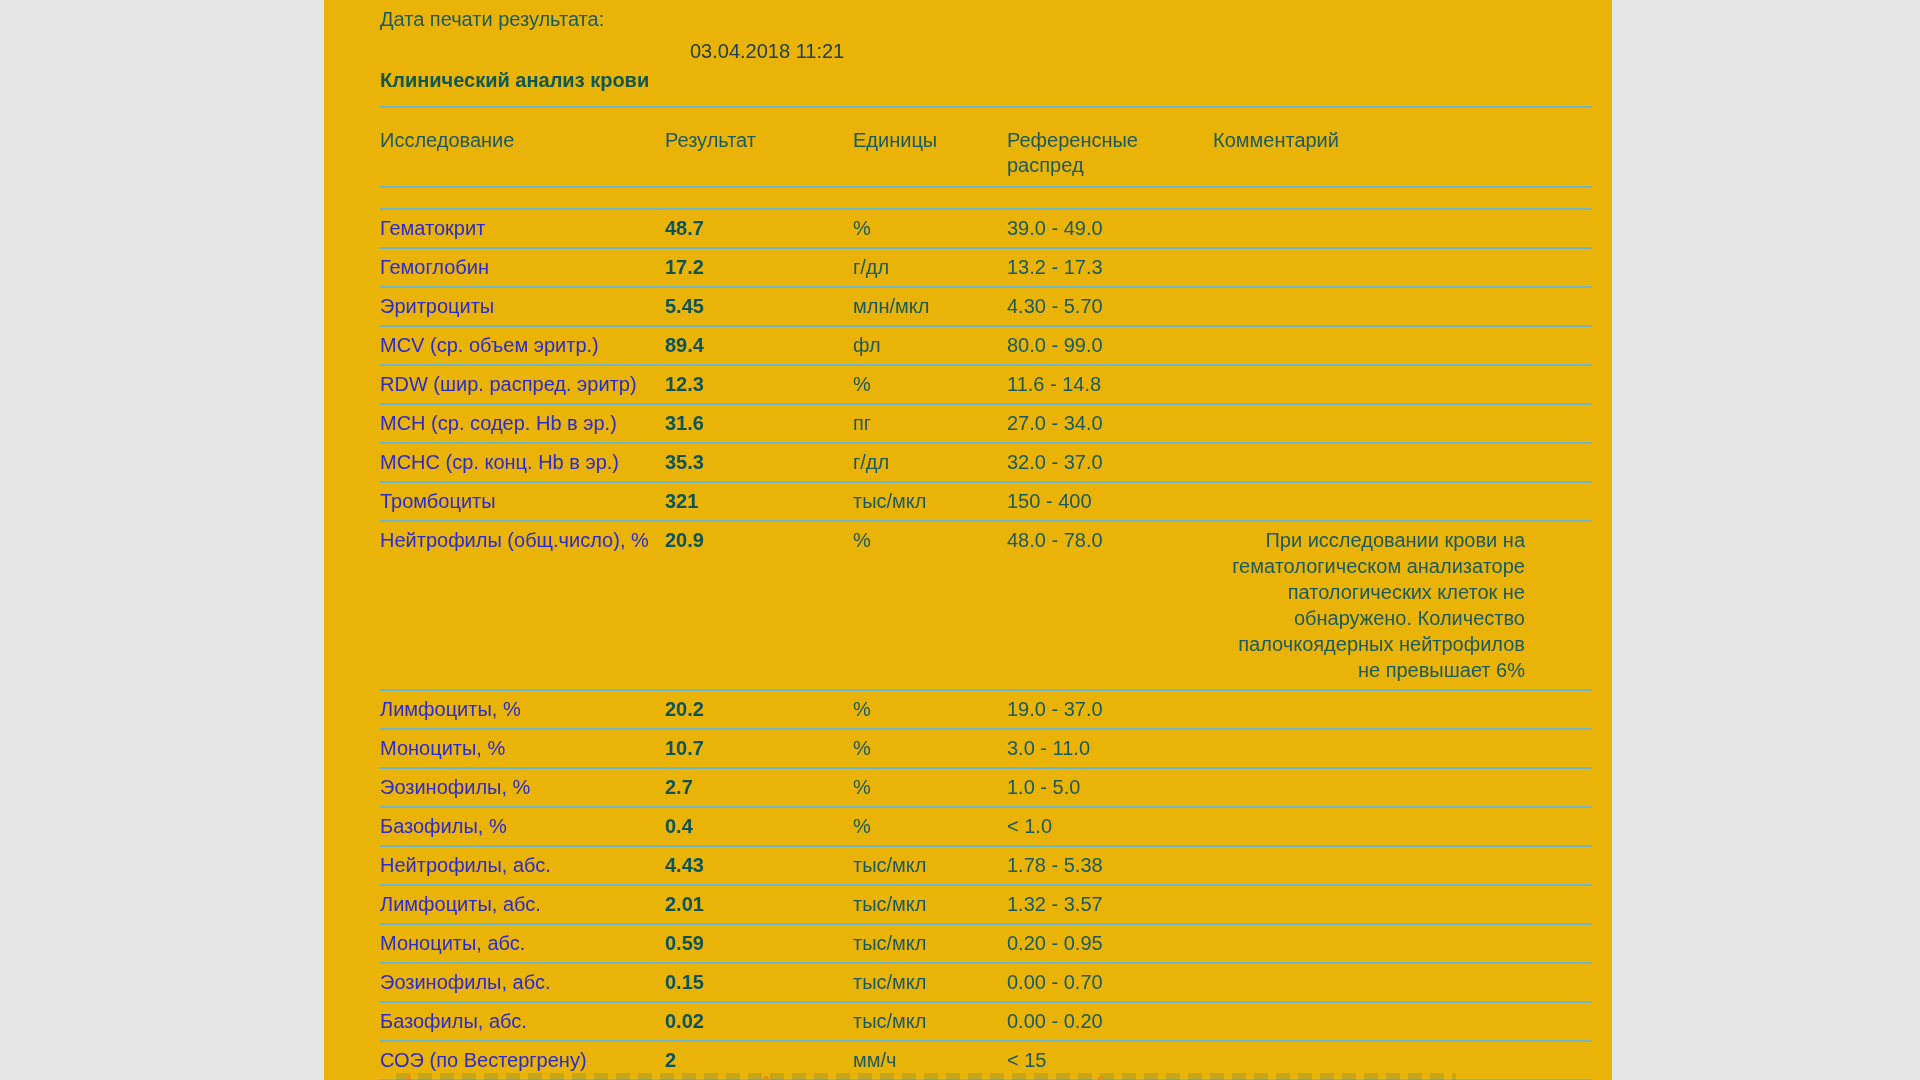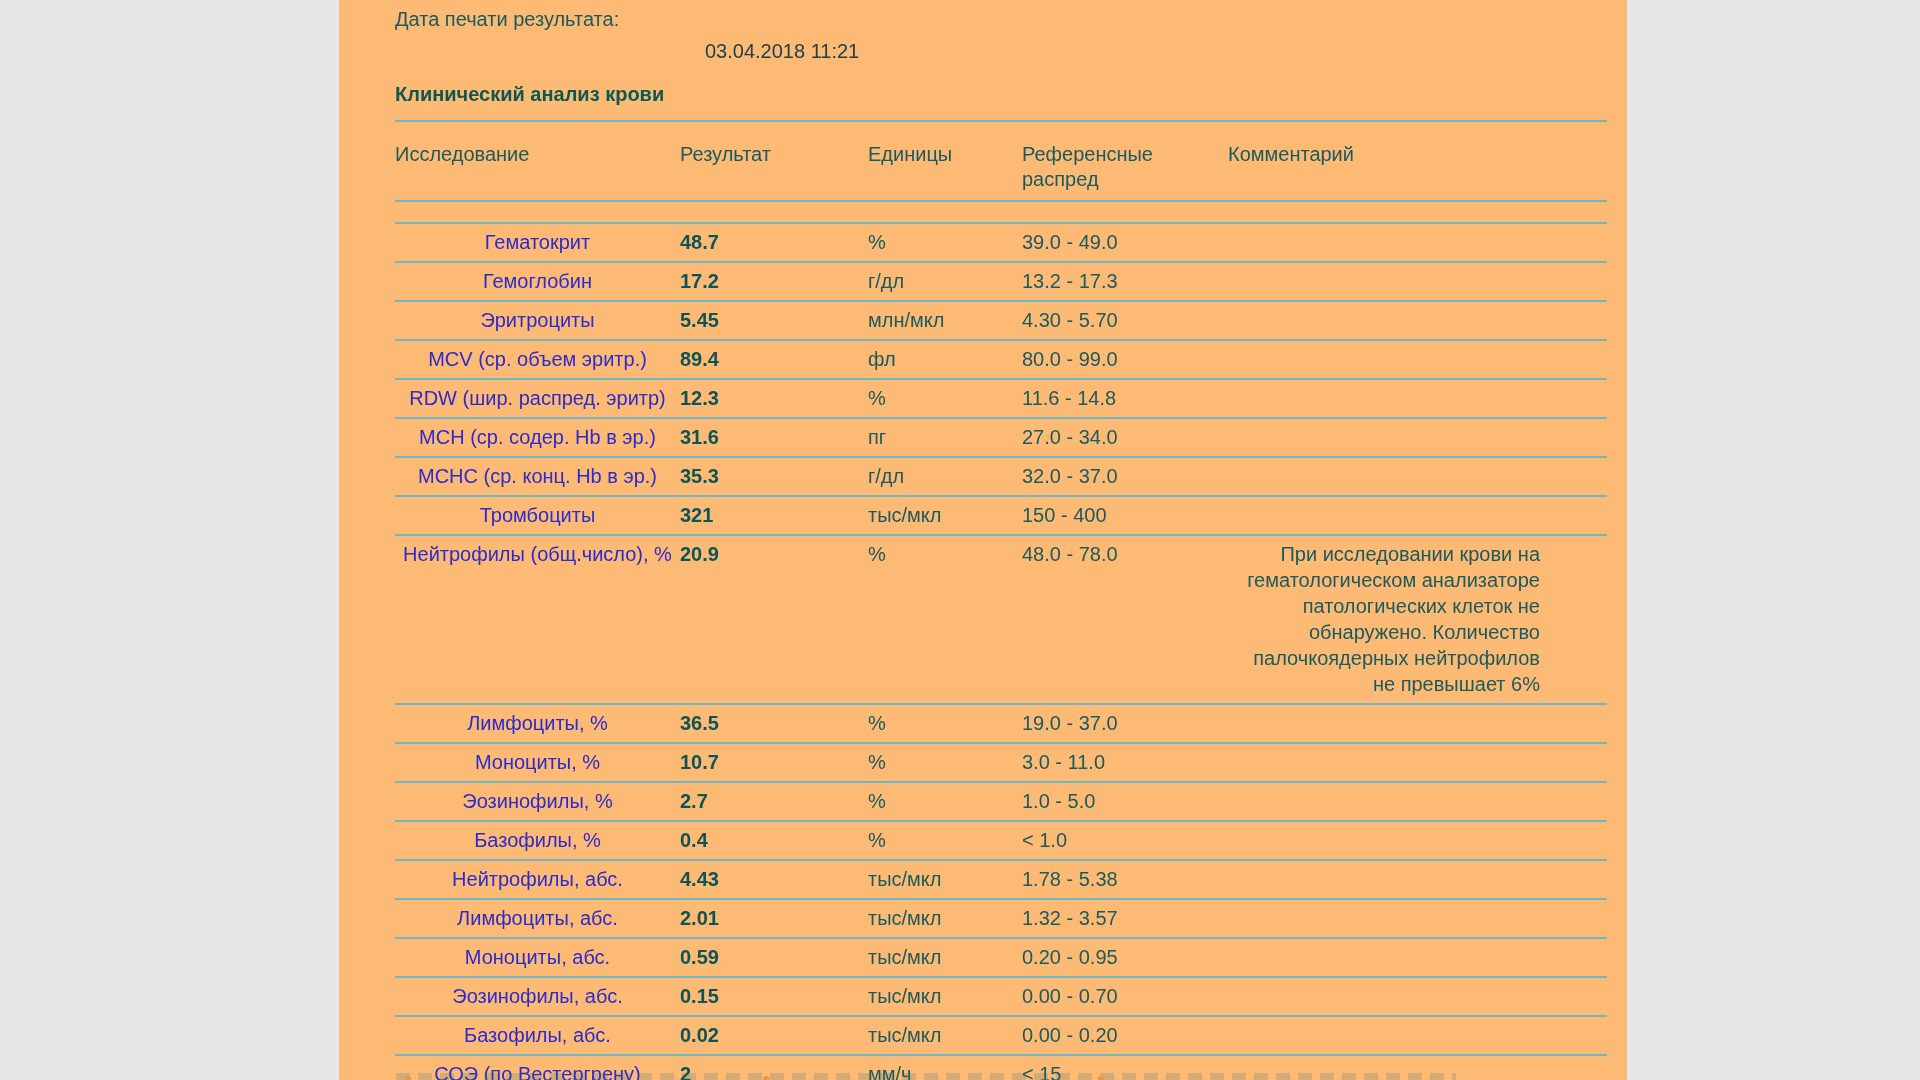--- a/index.html
+++ b/index.html
@@ -15,38 +15,38 @@
     --label-blue: #2b2bce;
     --teal: #1b5a5f;
     --result-teal: #0d5456;
     --line-blue: #6fb6c6;
     --orange: #e8861a;
     --link-blue: #2b2bce;
     --date-dark: #21404c;
   }
   .page {
     position: absolute;
-    left: 339px;
+    left: 324px;
     top: 0;
     width: 1288px;
     height: 1080px;
-    background: #fdba74;
+    background: #eab308;
     box-sizing: border-box;
     padding: 6px 0 0 56px;
   }
   .date-line {
     display: flex;
     font-size: 20px;
     line-height: 26px;
     color: var(--teal);
   }
   .date-line .lbl { width: 310px; }
   .date-line .val { color: var(--date-dark); margin-top: 32px; }
   .section-title {
-    margin-top: 18px;
+    margin-top: 4px;
     font-size: 20px;
     line-height: 24px;
     font-weight: bold;
     color: #0d5852;
   }
   table.results {
     margin-top: 14px;
     border-collapse: collapse;
     width: 1212px;
     table-layout: fixed;
@@ -71,21 +71,21 @@
     height: 9px;
     padding: 0;
     border-bottom: 2px solid var(--line-blue);
   }
   table.results td {
     vertical-align: top;
     padding: 5px 0 6px 0;
     line-height: 26px;
     border-bottom: 2px solid var(--line-blue);
   }
-  td.c0 { color: var(--label-blue); padding-right: 45px; text-align: center; }
+  td.c0 { color: var(--label-blue); padding-right: 45px; }
   td.c1 { color: var(--result-teal); font-weight: bold; }
   td.c2 { color: var(--teal); }
   td.c3 { color: var(--teal); }
   td.c4 { color: var(--teal); }
   td.c4 .comment-text { max-width: 312px; text-align: right; }
   
   .clipped-line {
     position: absolute;
     left: 396px;
     top: 1073px;
@@ -220,21 +220,21 @@
       <td class="c1">20.9</td>
       <td class="c2">%</td>
       <td class="c3">48.0 - 78.0</td>
       <td class="c4">
         <div class="comment-text">При исследовании крови на гематологическом анализаторе патологических клеток не обнаружено. Количество палочкоядерных нейтрофилов не превышает 6%</div>
       </td>
     </tr>
 
     <tr>
       <td class="c0">Лимфоциты, %</td>
-      <td class="c1">36.5</td>
+      <td class="c1">20.2</td>
       <td class="c2">%</td>
       <td class="c3">19.0 - 37.0</td>
       <td class="c4">
         <div class="comment-text"></div>
       </td>
     </tr>
 
     <tr>
       <td class="c0">Моноциты, %</td>
       <td class="c1">10.7</td>

